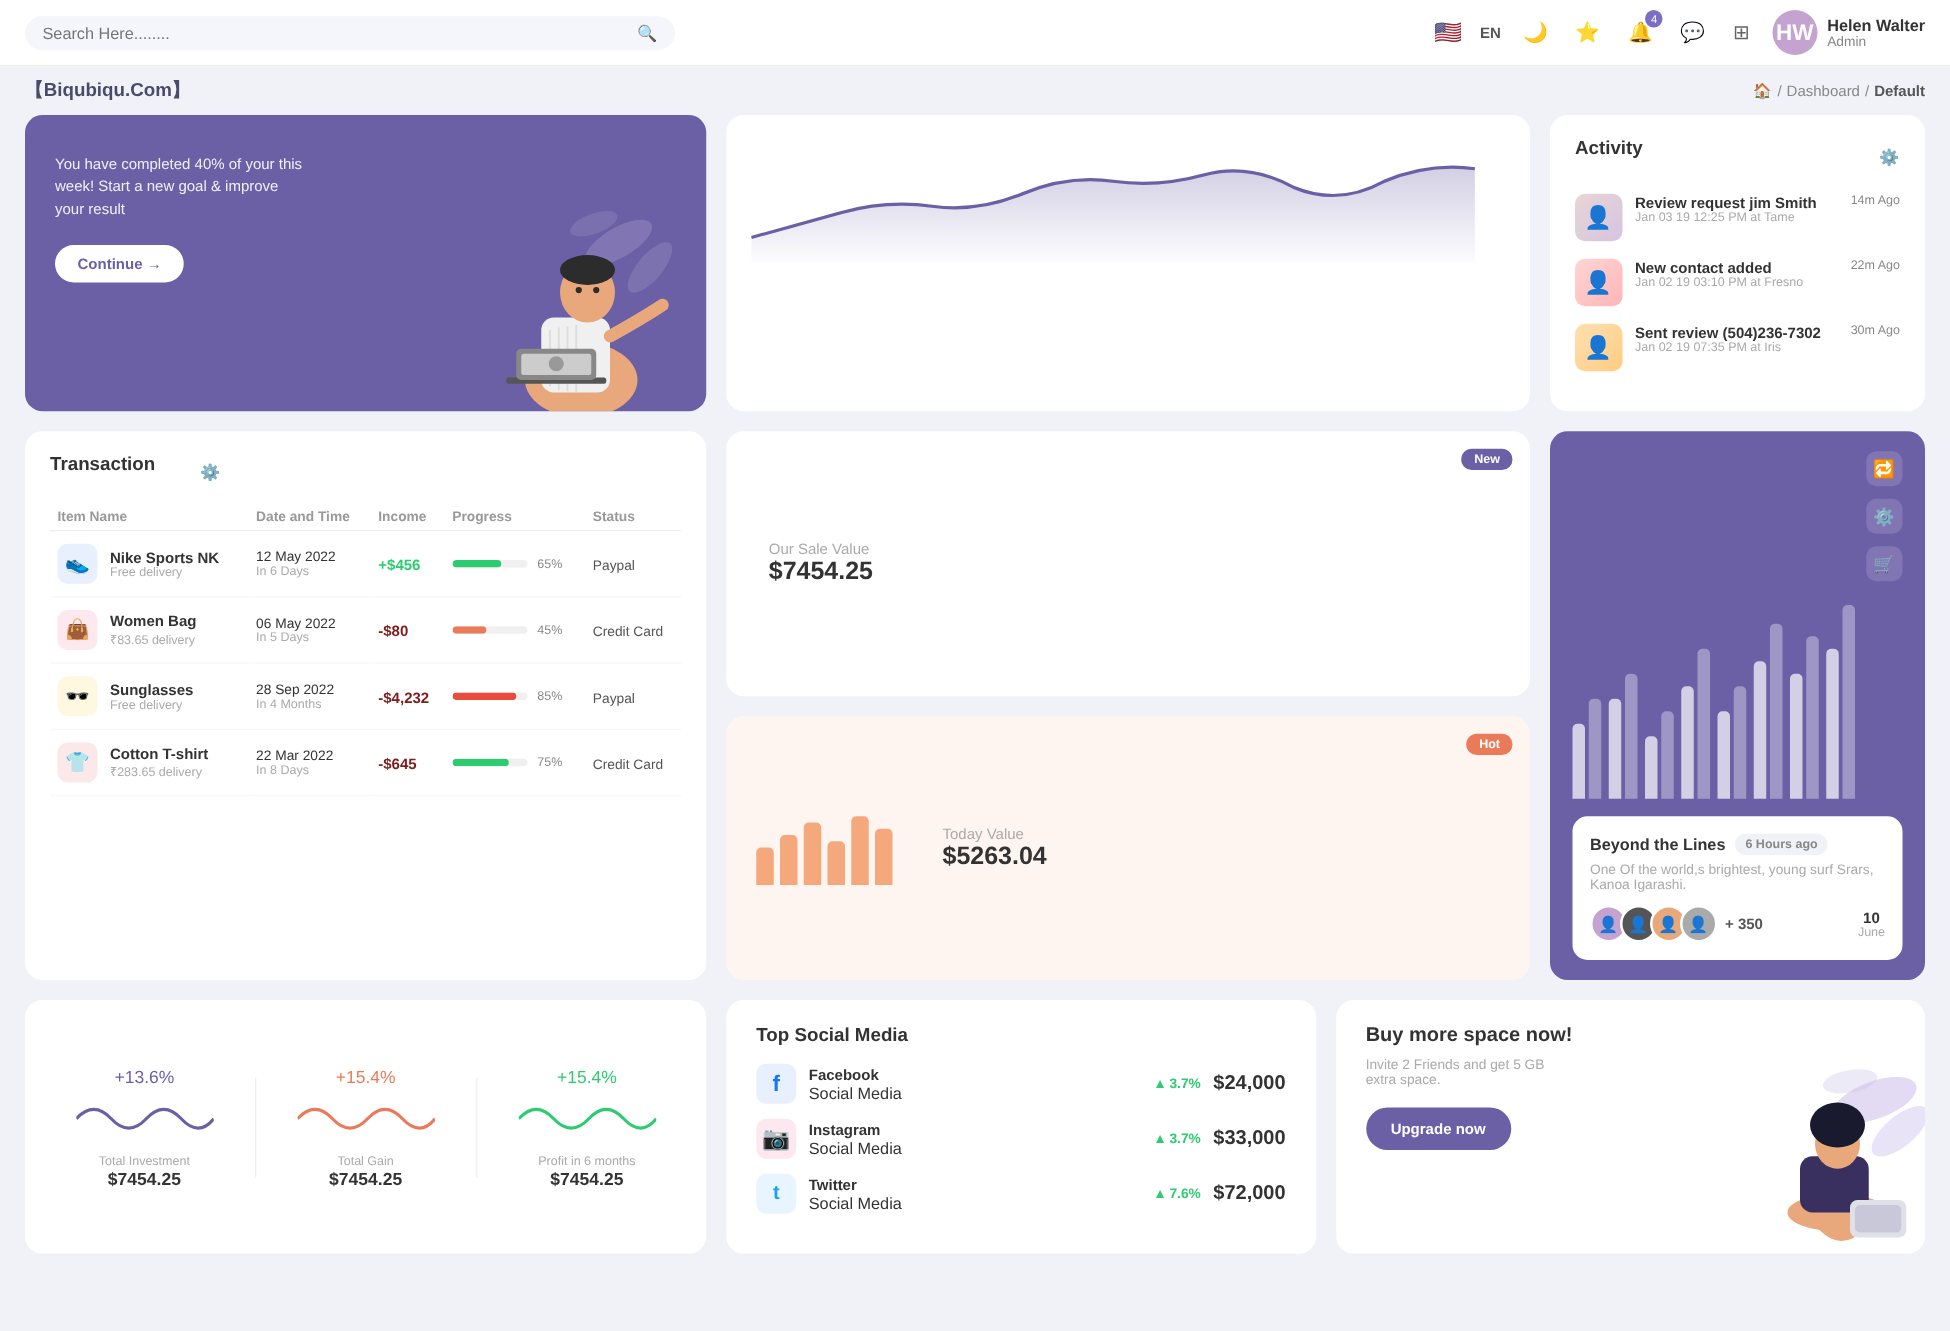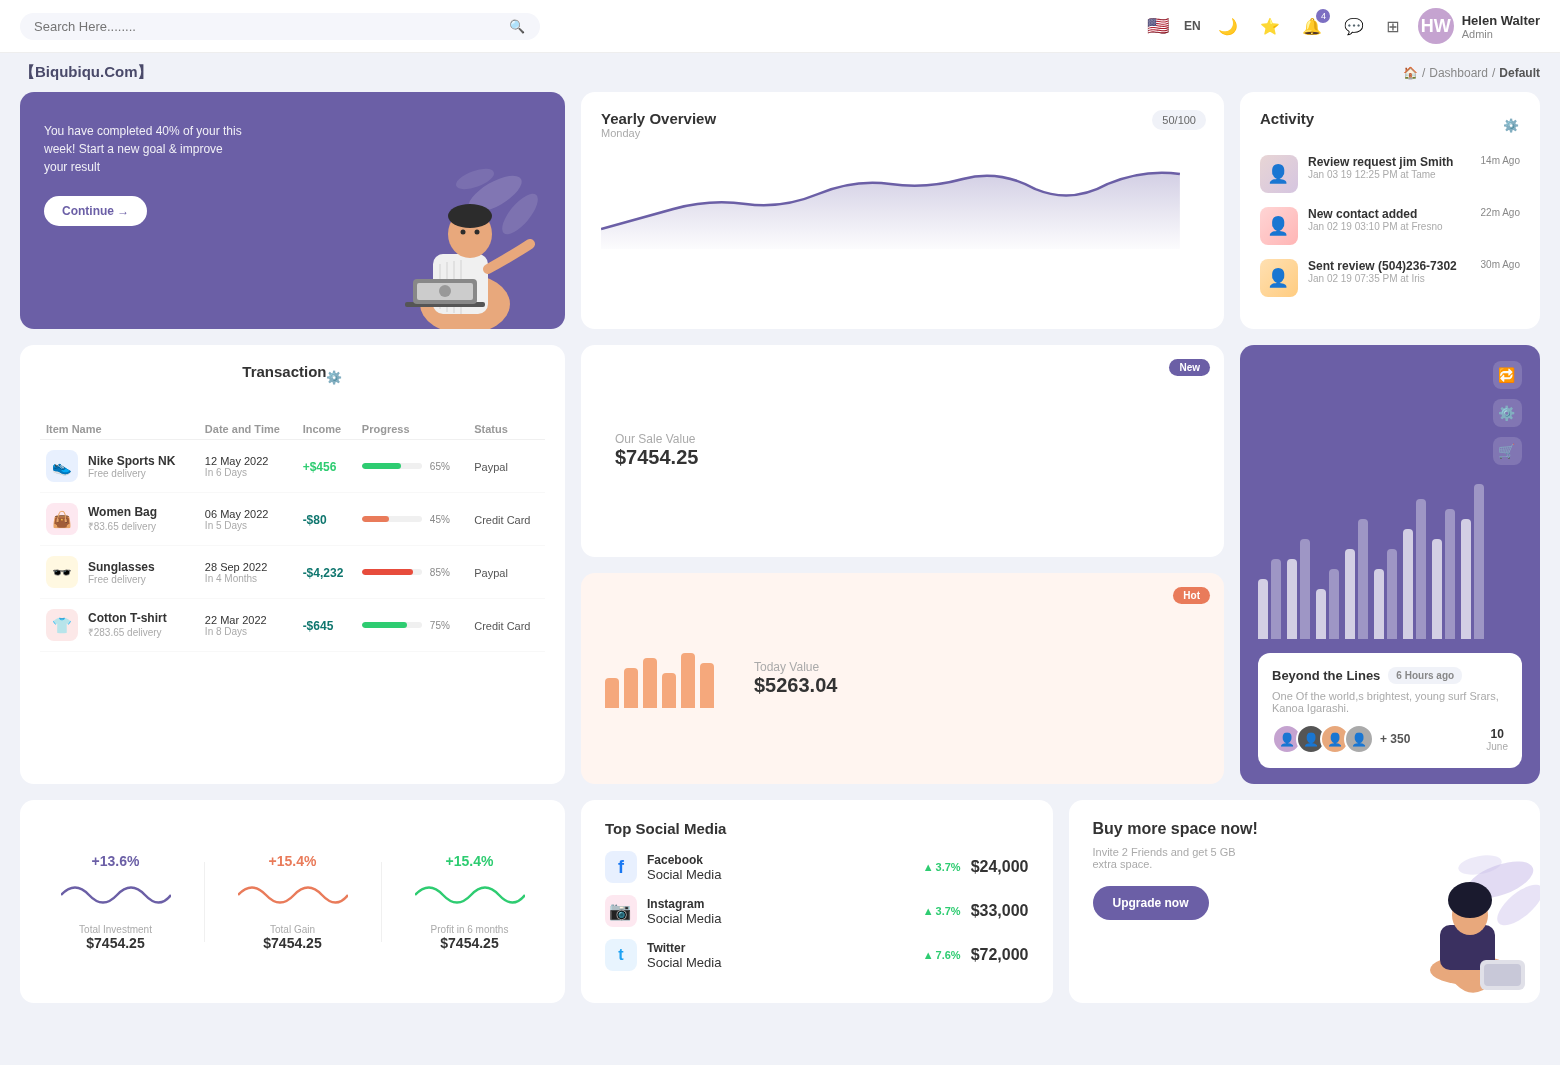--- a/index.html
+++ b/index.html
@@ -103,30 +103,30 @@
     .activity-text .title { font-size: 12px; font-weight: 600; color: #333; }
     .activity-text .sub { font-size: 10px; color: #aaa; }
     .activity-time { font-size: 10px; color: #888; margin-left: auto; white-space: nowrap; }
 
     
     .transaction-card {
       background: #fff; border-radius: 14px; padding: 18px 20px;
       grid-column: 1; grid-row: 2;
     }
     .transaction-card h3 { font-size: 15px; font-weight: 700; color: #333; margin-bottom: 12px; }
-    .tx-header { display: flex; justify-content: center; align-items: center; margin-bottom: 27px; }
+    .tx-header { display: flex; justify-content: flex-start; align-items: center; margin-bottom: 12px; gap: 36px; }
     table { width: 100%; border-collapse: collapse; }
     th { font-size: 11px; color: #999; font-weight: 600; text-align: left; padding: 4px 6px; border-bottom: 1px solid #f0f0f0; }
     td { padding: 10px 6px; vertical-align: middle; border-bottom: 1px solid #f8f8f8; }
     .item-cell { display: flex; align-items: center; gap: 10px; }
     .item-icon { width: 32px; height: 32px; border-radius: 8px; display: flex; align-items: center; justify-content: center; font-size: 16px; flex-shrink: 0; }
     .item-name { font-size: 12px; font-weight: 600; color: #333; }
     .item-sub { font-size: 10px; color: #aaa; }
     .income-pos { color: #2ecc71; font-weight: 700; font-size: 12px; }
-    .income-neg { color: #0f766e; font-weight: 700; font-size: 12px; }
+    .income-neg { color: #7f1d1d; font-weight: 700; font-size: 12px; }
     .date-main { font-size: 11px; color: #333; }
     .date-sub { font-size: 10px; color: #aaa; }
     .progress-bar-wrap { background: #f0f0f0; border-radius: 4px; height: 6px; width: 60px; overflow: hidden; }
     .progress-bar-fill { height: 100%; border-radius: 4px; }
     .progress-label { font-size: 10px; color: #888; margin-left: 4px; }
     .progress-cell { display: flex; align-items: center; gap: 4px; }
     .status-txt { font-size: 11px; color: #555; }
 
     
     .middle-col { grid-column: 2; grid-row: 2; display: flex; flex-direction: column; gap: 16px; }
@@ -179,21 +179,21 @@
     .date-badge { font-size: 12px; font-weight: 700; color: #333; margin-left: auto; text-align: center; }
     .date-badge .month { font-size: 10px; color: #aaa; font-weight: 400; }
     .beyond-footer { display: flex; align-items: center; margin-top: 10px; }
 
     
     .investments-card {
       background: #fff; border-radius: 14px; padding: 20px 24px;
       display: flex; justify-content: space-around; align-items: center;
     }
     .invest-item { text-align: center; }
-    .invest-percent { font-size: 14px; font-weight: 700; color: #6b5fa6; margin-bottom: 6px; }
+    .invest-percent { font-size: 14px; font-weight: 400; color: #6b5fa6; margin-bottom: 6px; }
     .invest-percent.orange { color: #e97b5a; }
     .invest-percent.green { color: #2ecc71; }
     .mini-wave { width: 110px; height: 40px; }
     .invest-label { font-size: 10px; color: #aaa; margin-top: 6px; }
     .invest-value { font-size: 14px; font-weight: 800; color: #333; }
 
     
     .social-card {
       background: #fff; border-radius: 14px; padding: 20px 24px;
     }
@@ -306,27 +306,20 @@
         <rect x="40" y="148" width="80" height="5" rx="2" fill="#555"></rect>
         <rect x="48" y="125" width="64" height="25" rx="4" fill="#888"></rect>
         <rect x="52" y="129" width="56" height="17" rx="2" fill="#ccc"></rect>
 
         <circle cx="80" cy="137" r="6" fill="#999"></circle>
       </svg>
     </div>
   </div>
 
   <div class="yearly-card">
-    <div style="display:flex;align-items:flex-start;justify-content:space-between;">
-      <div>
-        <h3>Yearly Overview</h3>
-        <div class="subtitle">Monday</div>
-      </div>
-      <span class="score-badge">50/100</span>
-    </div>
     <svg class="chart-svg" viewBox="0 0 500 100" preserveAspectRatio="none">
       <defs>
         <linearGradient id="chartGrad" x1="0" y1="0" x2="0" y2="1">
           <stop offset="0%" stop-color="#6b5fa6" stop-opacity="0.3"></stop>
           <stop offset="100%" stop-color="#6b5fa6" stop-opacity="0.02"></stop>
         </linearGradient>
       </defs>
       <path d="M0,80 Q30,70 60,60 Q90,50 120,55 Q150,60 180,45 Q210,30 240,35 Q270,40 300,30 Q330,20 360,40 Q390,55 420,35 Q450,20 480,25 L480,100 L0,100 Z" fill="url(#chartGrad)"></path>
       <path d="M0,80 Q30,70 60,60 Q90,50 120,55 Q150,60 180,45 Q210,30 240,35 Q270,40 300,30 Q330,20 360,40 Q390,55 420,35 Q450,20 480,25" stroke="#6b5fa6" stroke-width="2.5" fill="none"></path>
     </svg>

